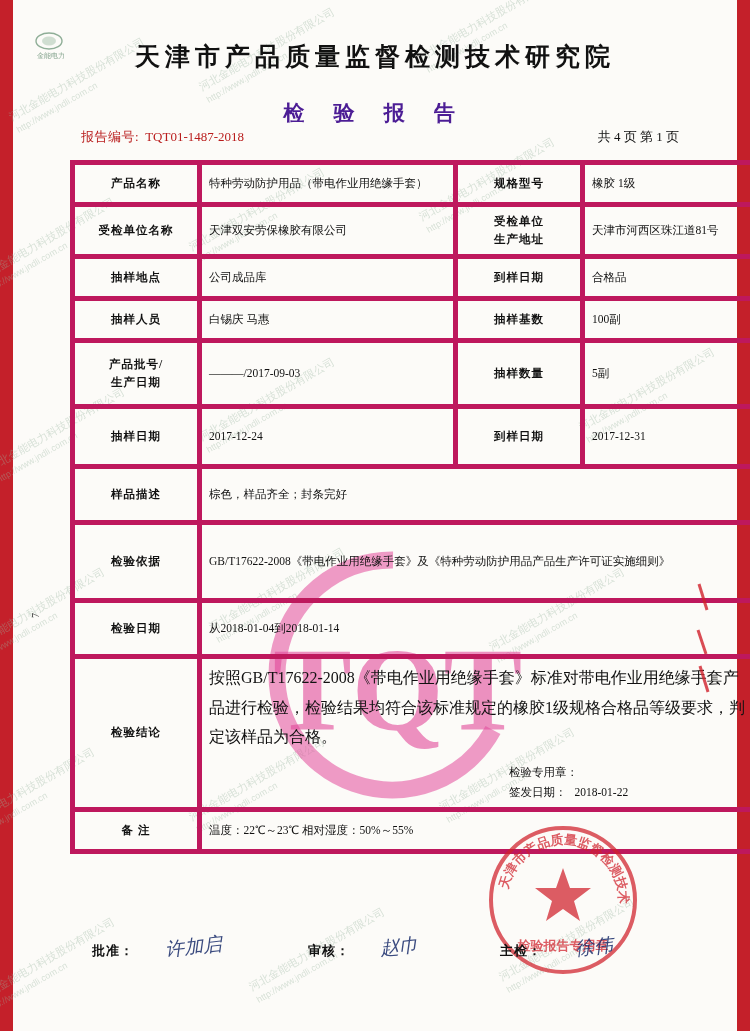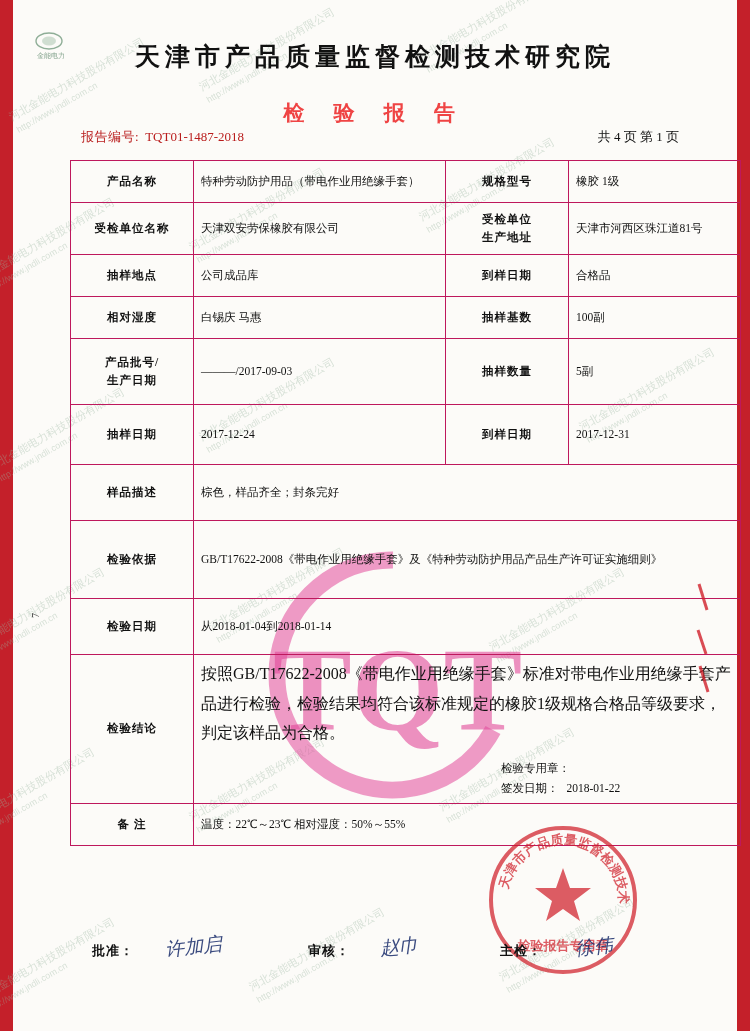--- a/index.html
+++ b/index.html
@@ -92,21 +92,21 @@
     font-weight: bold;
     letter-spacing: 5px;
     color: #111;
   }
   .doc-title {
     margin-top: 26px;
     font-family: "Liberation Serif", serif;
     font-size: 21px;
     font-weight: bold;
     letter-spacing: 12px;
-    color: #ef4444;
+    color: #4c1d95;
   }
 
   .meta-row {
     position: absolute;
     left: 0;
     top: 128px;
     width: 724px;
     height: 22px;
   }
   .report-no {
@@ -135,21 +135,21 @@
   
   table.main {
     position: absolute;
     left: 57px;
     top: 160px;
     width: 610px;
     border-collapse: collapse;
     table-layout: fixed;
   }
   table.main td {
-    border: 1px solid #be185d;
+    border: 5px solid #be185d;
     font-size: 11.5px;
     font-family: "Liberation Serif", serif;
     color: #111;
     padding: 4px 7px;
     vertical-align: middle;
     line-height: 1.5;
   }
   td.lbl {
     text-align: center;
     font-weight: bold;
@@ -372,21 +372,21 @@
         </td>
         <td class="val c4 two-line">天津市河西区珠江道81号</td>
       </tr>
       <tr class="h48">
         <td class="lbl c1">抽样地点</td>
         <td class="val c2">公司成品库</td>
         <td class="lbl c3">到样日期</td>
         <td class="val c4">合格品</td>
       </tr>
       <tr class="h48">
-        <td class="lbl c1">相对湿度</td>
+        <td class="lbl c1">抽样人员</td>
         <td class="val c2">白锡庆 马惠</td>
         <td class="lbl c3">抽样基数</td>
         <td class="val c4">100副</td>
       </tr>
       <tr class="h74">
         <td class="lbl c1">
           <div>产品批号/</div>
           <div>生产日期</div>
         </td>
         <td class="val c2">———/2017-09-03</td>

